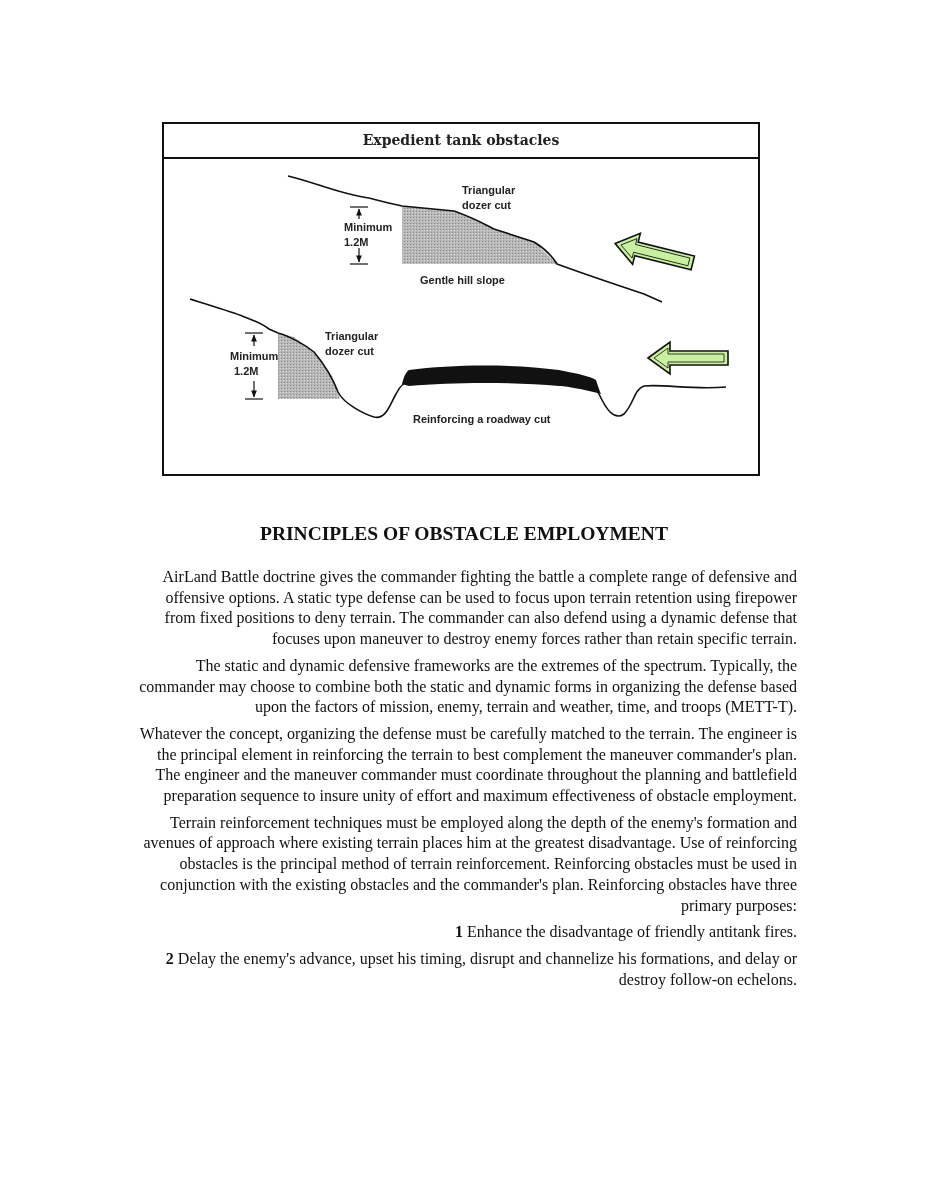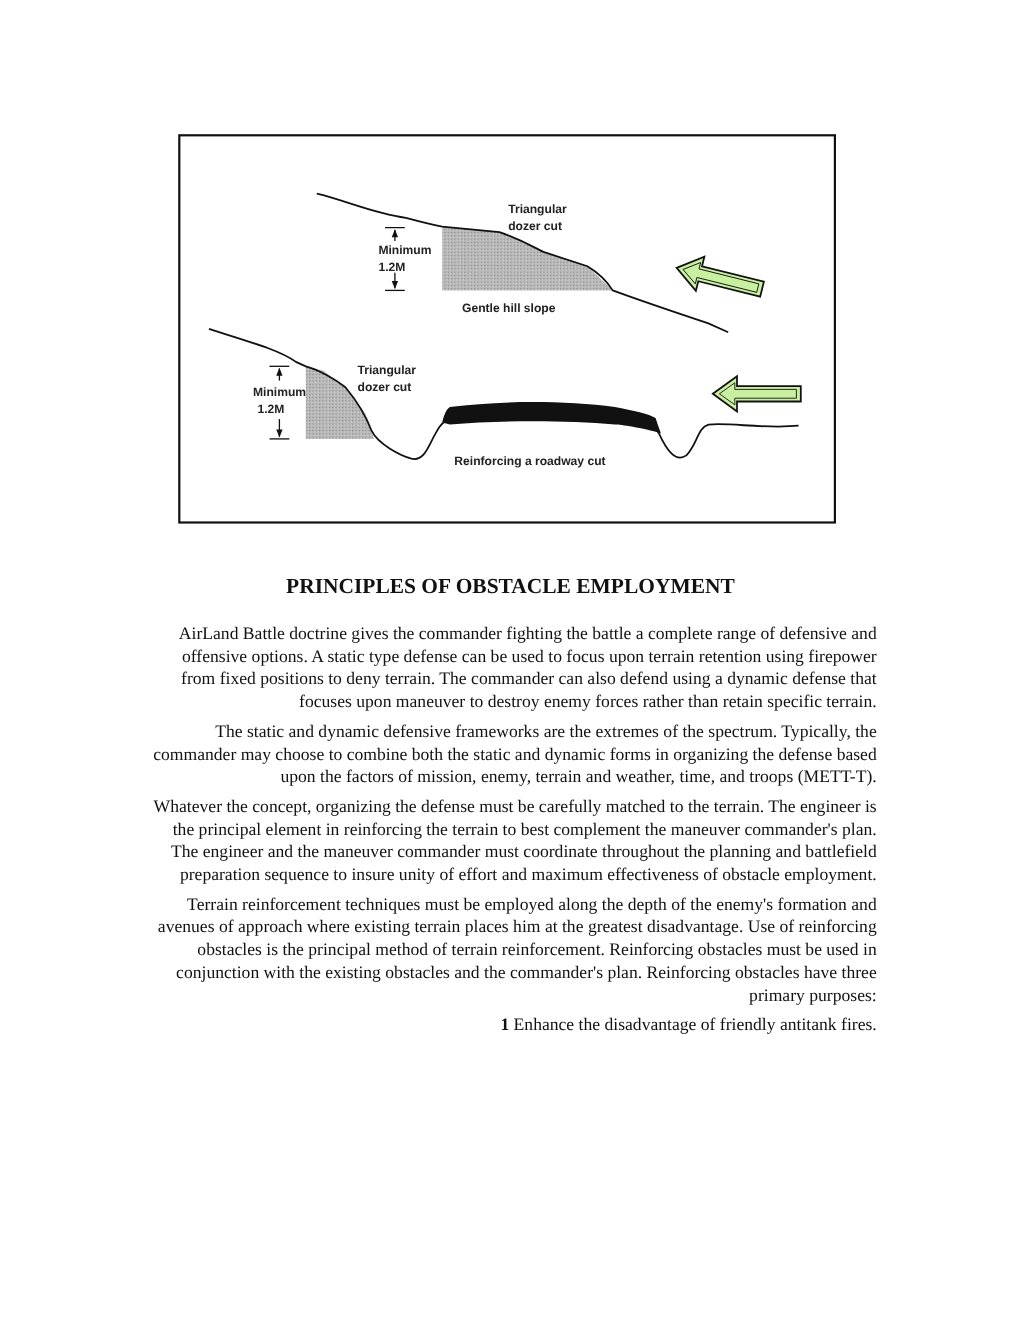--- a/index.html
+++ b/index.html
@@ -10,20 +10,21 @@
   .lbl { font-family: "Liberation Sans", sans-serif; font-weight: bold; font-size: 11px; fill: #222; }
   .heading { position: absolute; top: 522px; left: 0; width: 926px; text-align: center; font-family: "Liberation Serif", serif; font-weight: bold; font-size: 19.5px; color: #111; margin: 1px; }
   .body { position: absolute; left: 137px; top: 567px; width: 660px; font-family: "Liberation Serif", serif; font-size: 16px; line-height: 20.7px; color: #111; }
   .body p { margin: 0 0 6px 0; text-align: right; }
   .num { font-weight: bold; }
 </style>
 </head>
 <body>
 
 <div class="figure">
+  <div class="fig-header">Expedient tank obstacles</div>
   <svg class="fig-svg" width="594" height="350" viewBox="0 0 594 350">
     <defs>
       <pattern id="stip" width="3" height="3" patternUnits="userSpaceOnUse">
         <rect width="3" height="3" fill="#b8b8b8"></rect>
         <rect x="0" y="0" width="1" height="1" fill="#888"></rect>
         <rect x="2" y="1" width="1" height="1" fill="#d8d8d8"></rect>
       </pattern>
     </defs>
 
     <polygon points="238,82 290,87 330,105 370,118 393,140 238,140" fill="url(#stip)"></polygon>
@@ -70,13 +71,14 @@
 </div>
 
 <h1 class="heading">PRINCIPLES OF OBSTACLE EMPLOYMENT</h1>
 
 <div class="body">
   <p>AirLand Battle doctrine gives the commander fighting the battle a complete range of defensive and offensive options. A static type defense can be used to focus upon terrain retention using firepower from fixed positions to deny terrain. The commander can also defend using a dynamic defense that focuses upon maneuver to destroy enemy forces rather than retain specific terrain.</p>
   <p>The static and dynamic defensive frameworks are the extremes of the spectrum. Typically, the commander may choose to combine both the static and dynamic forms in organizing the defense based upon the factors of mission, enemy, terrain and weather, time, and troops (METT-T).</p>
   <p>Whatever the concept, organizing the defense must be carefully matched to the terrain. The engineer is the principal element in reinforcing the terrain to best complement the maneuver commander's plan. The engineer and the maneuver commander must coordinate throughout the planning and battlefield preparation sequence to insure unity of effort and maximum effectiveness of obstacle employment.</p>
   <p>Terrain reinforcement techniques must be employed along the depth of the enemy's formation and avenues of approach where existing terrain places him at the greatest disadvantage. Use of reinforcing obstacles is the principal method of terrain reinforcement. Reinforcing obstacles must be used in conjunction with the existing obstacles and the commander's plan. Reinforcing obstacles have three primary purposes:</p>
   <p><span class="num">1</span> <span>Enhance the disadvantage of friendly antitank fires.</span></p>
+  <p><span class="num">2</span> <span>Delay the enemy's advance, upset his timing, disrupt and channelize his formations, and delay or destroy follow-on echelons.</span></p>
 </div>
 
 </body></html>

